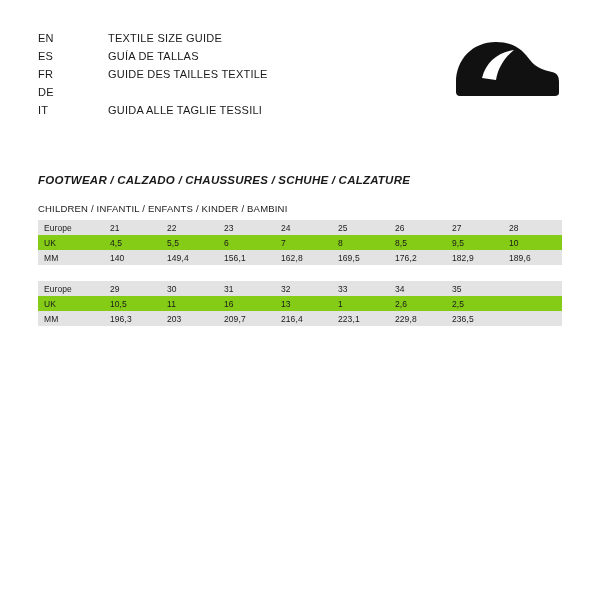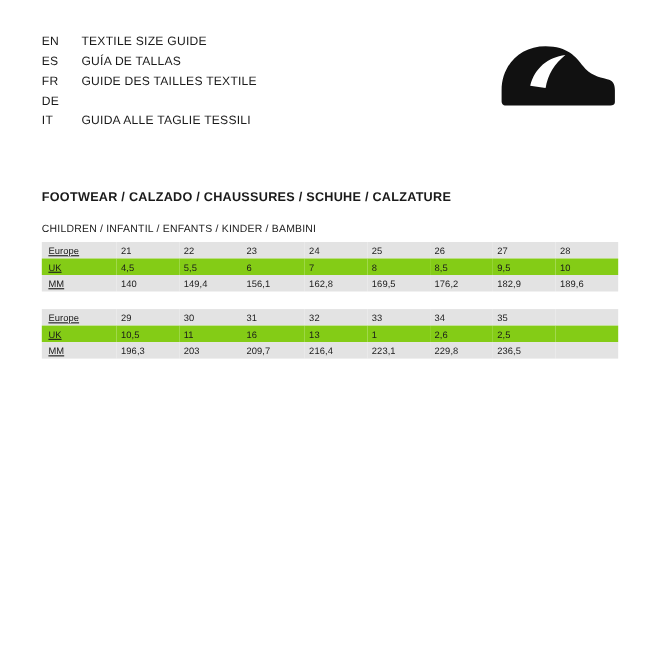--- a/index.html
+++ b/index.html
@@ -25,20 +25,21 @@
   
   .lang-block {
     width: 330px;
   }
   .lang-row {
     display: flex;
     align-items: baseline;
     height: 18px;
     font-size: 11px;
     letter-spacing: .02em;
+    gap: 34px;
   }
   .lang-code {
     width: 36px;
     flex: 0 0 36px;
     color: #1a1a1a;
   }
   .lang-title {
     color: #1a1a1a;
     white-space: nowrap;
   }
@@ -53,20 +54,21 @@
   }
   .shoe-wrap svg { display: block; }
 
   
   .section-title {
     margin-top: 52px;
     font-size: 11.5px;
     font-weight: bold;
     letter-spacing: .02em;
     color: #1a1a1a;
+    font-style: italic;
   }
   .sub-title {
     margin-top: 17px;
     margin-bottom: 6px;
     font-size: 9.5px;
     letter-spacing: .02em;
     color: #1a1a1a;
   }
 
   
@@ -80,21 +82,20 @@
     height: 15px;
     padding: 0 4px;
     color: #1a1a1a;
     font-size: 8.5px;
     letter-spacing: .01em;
   }
   table.size-table td.rowlabel {
     text-align: left;
     padding-left: 6px;
     width: 58px;
-    text-decoration: underline;
   }
   tr.shaded td {
     background: #e3e3e3;
   }
   tr.plain td {
     background: #84cc16;
   }
   .table-gap {
     height: 16px;
   }

